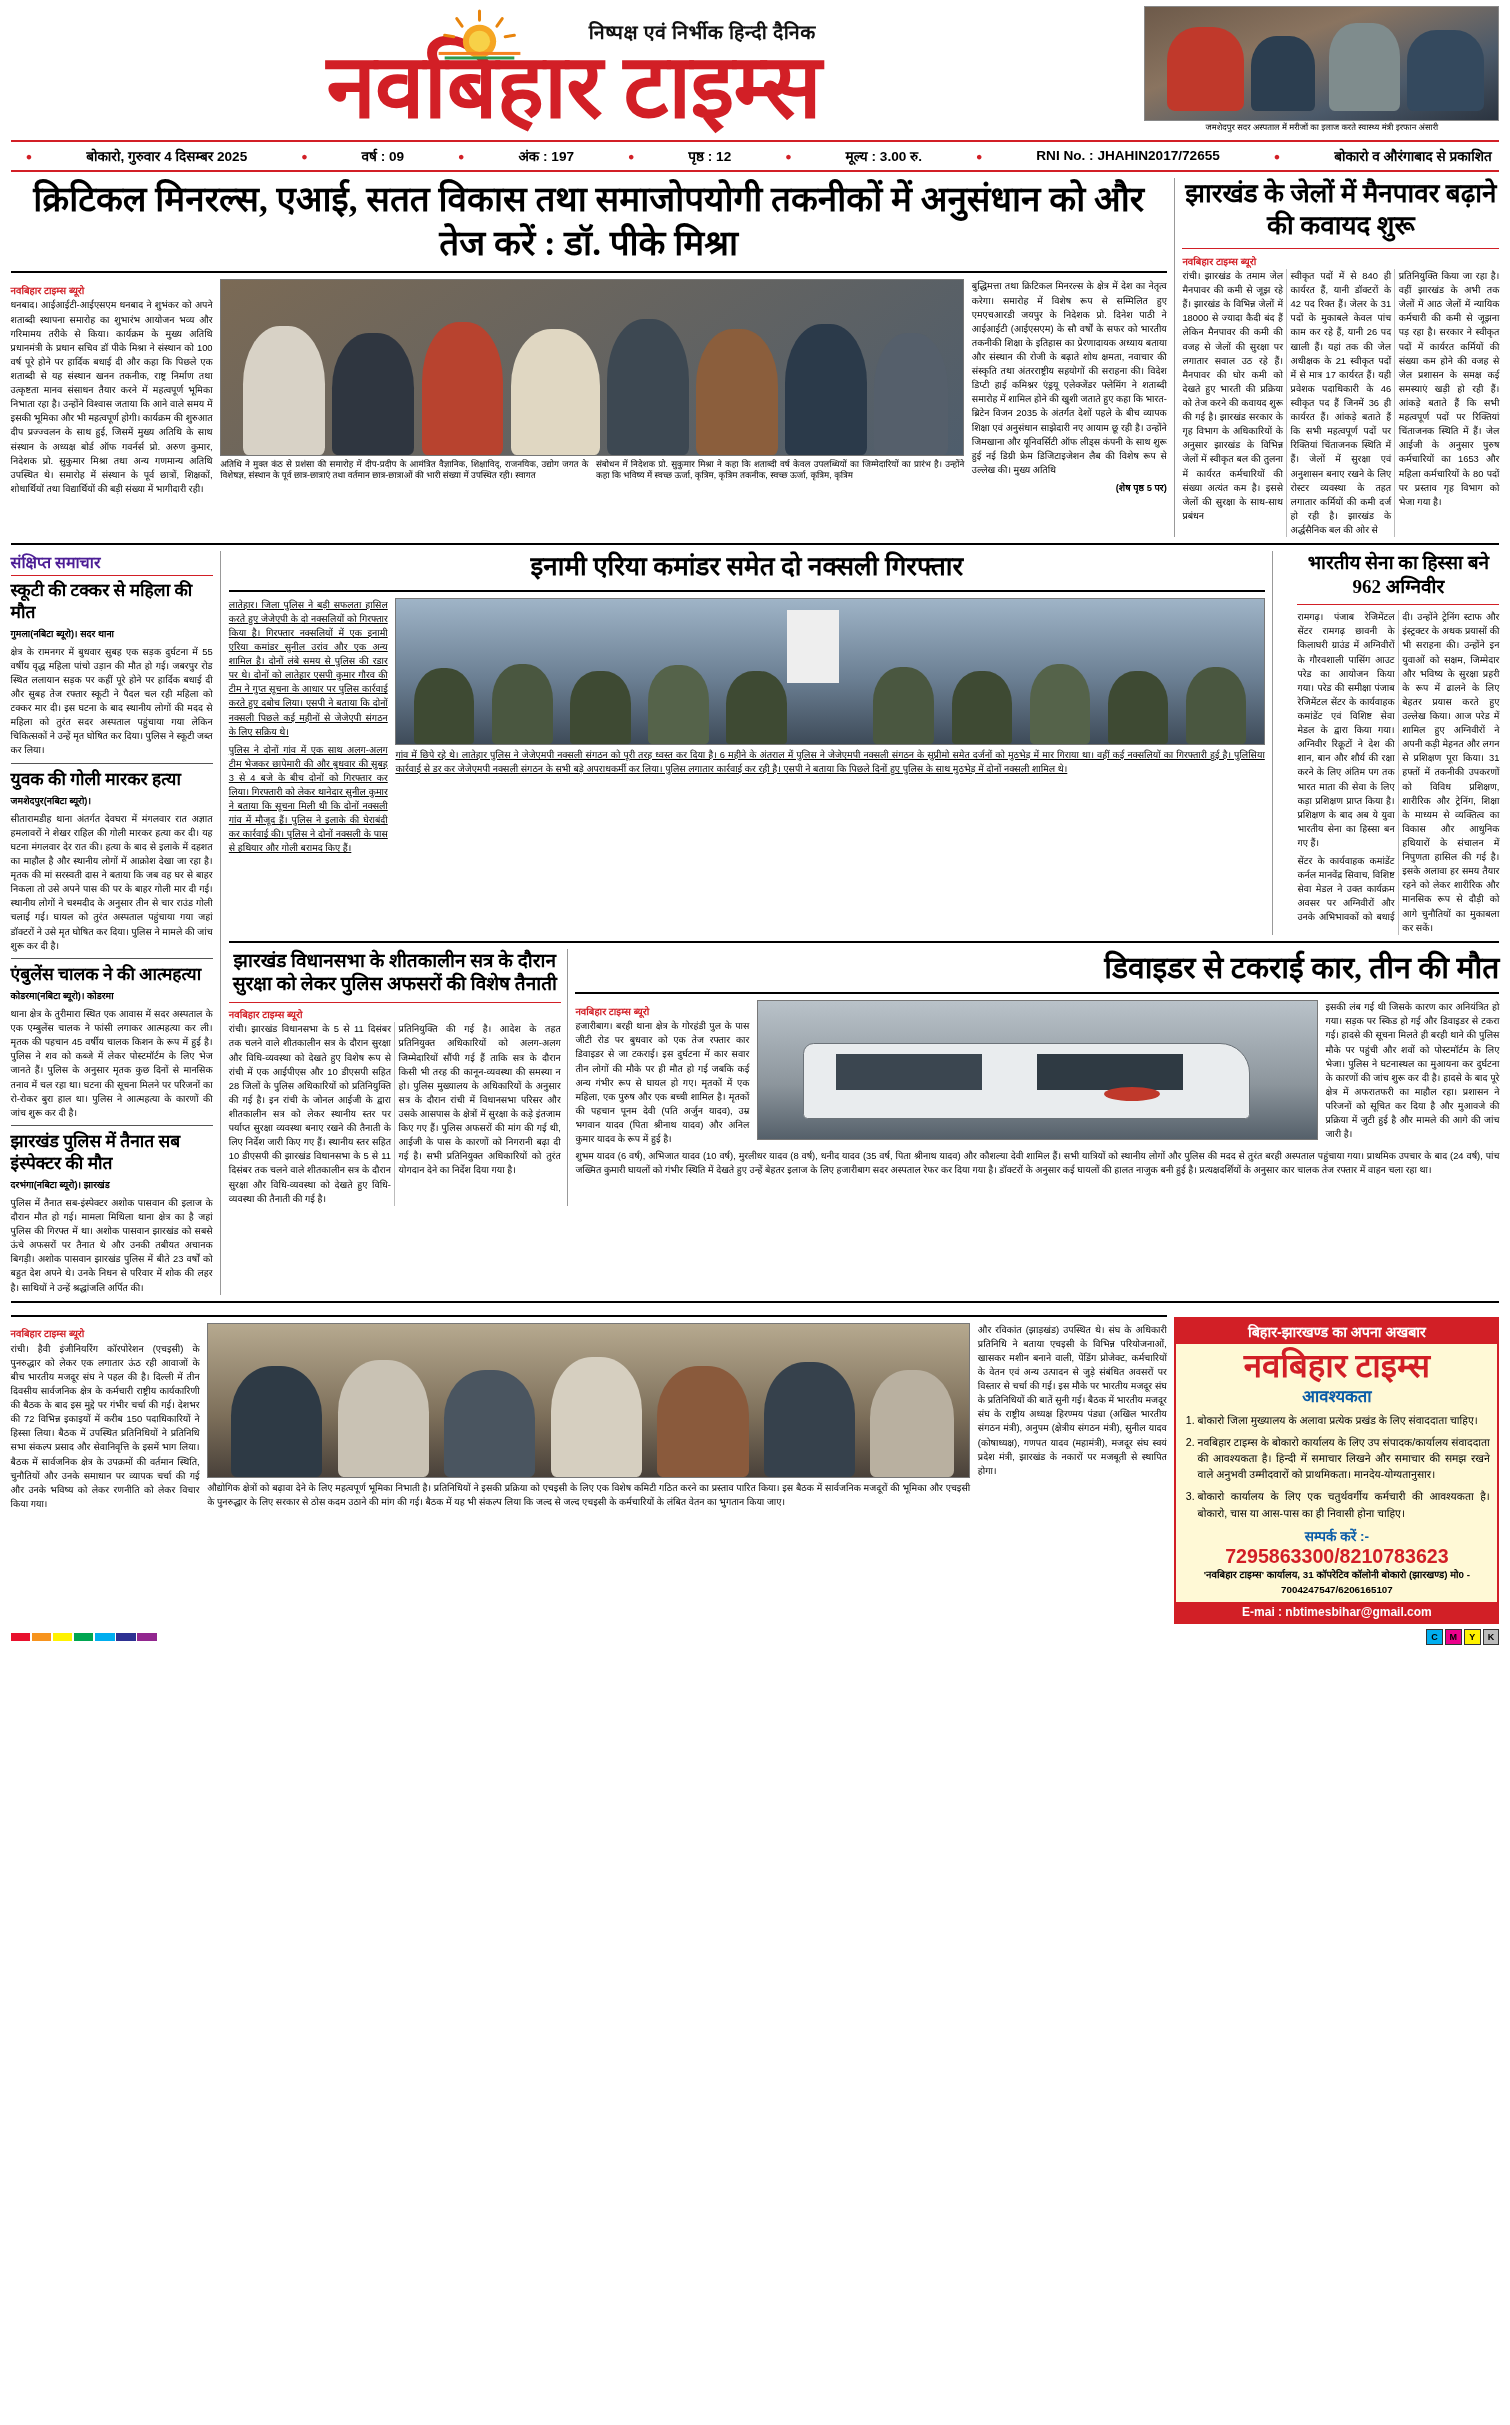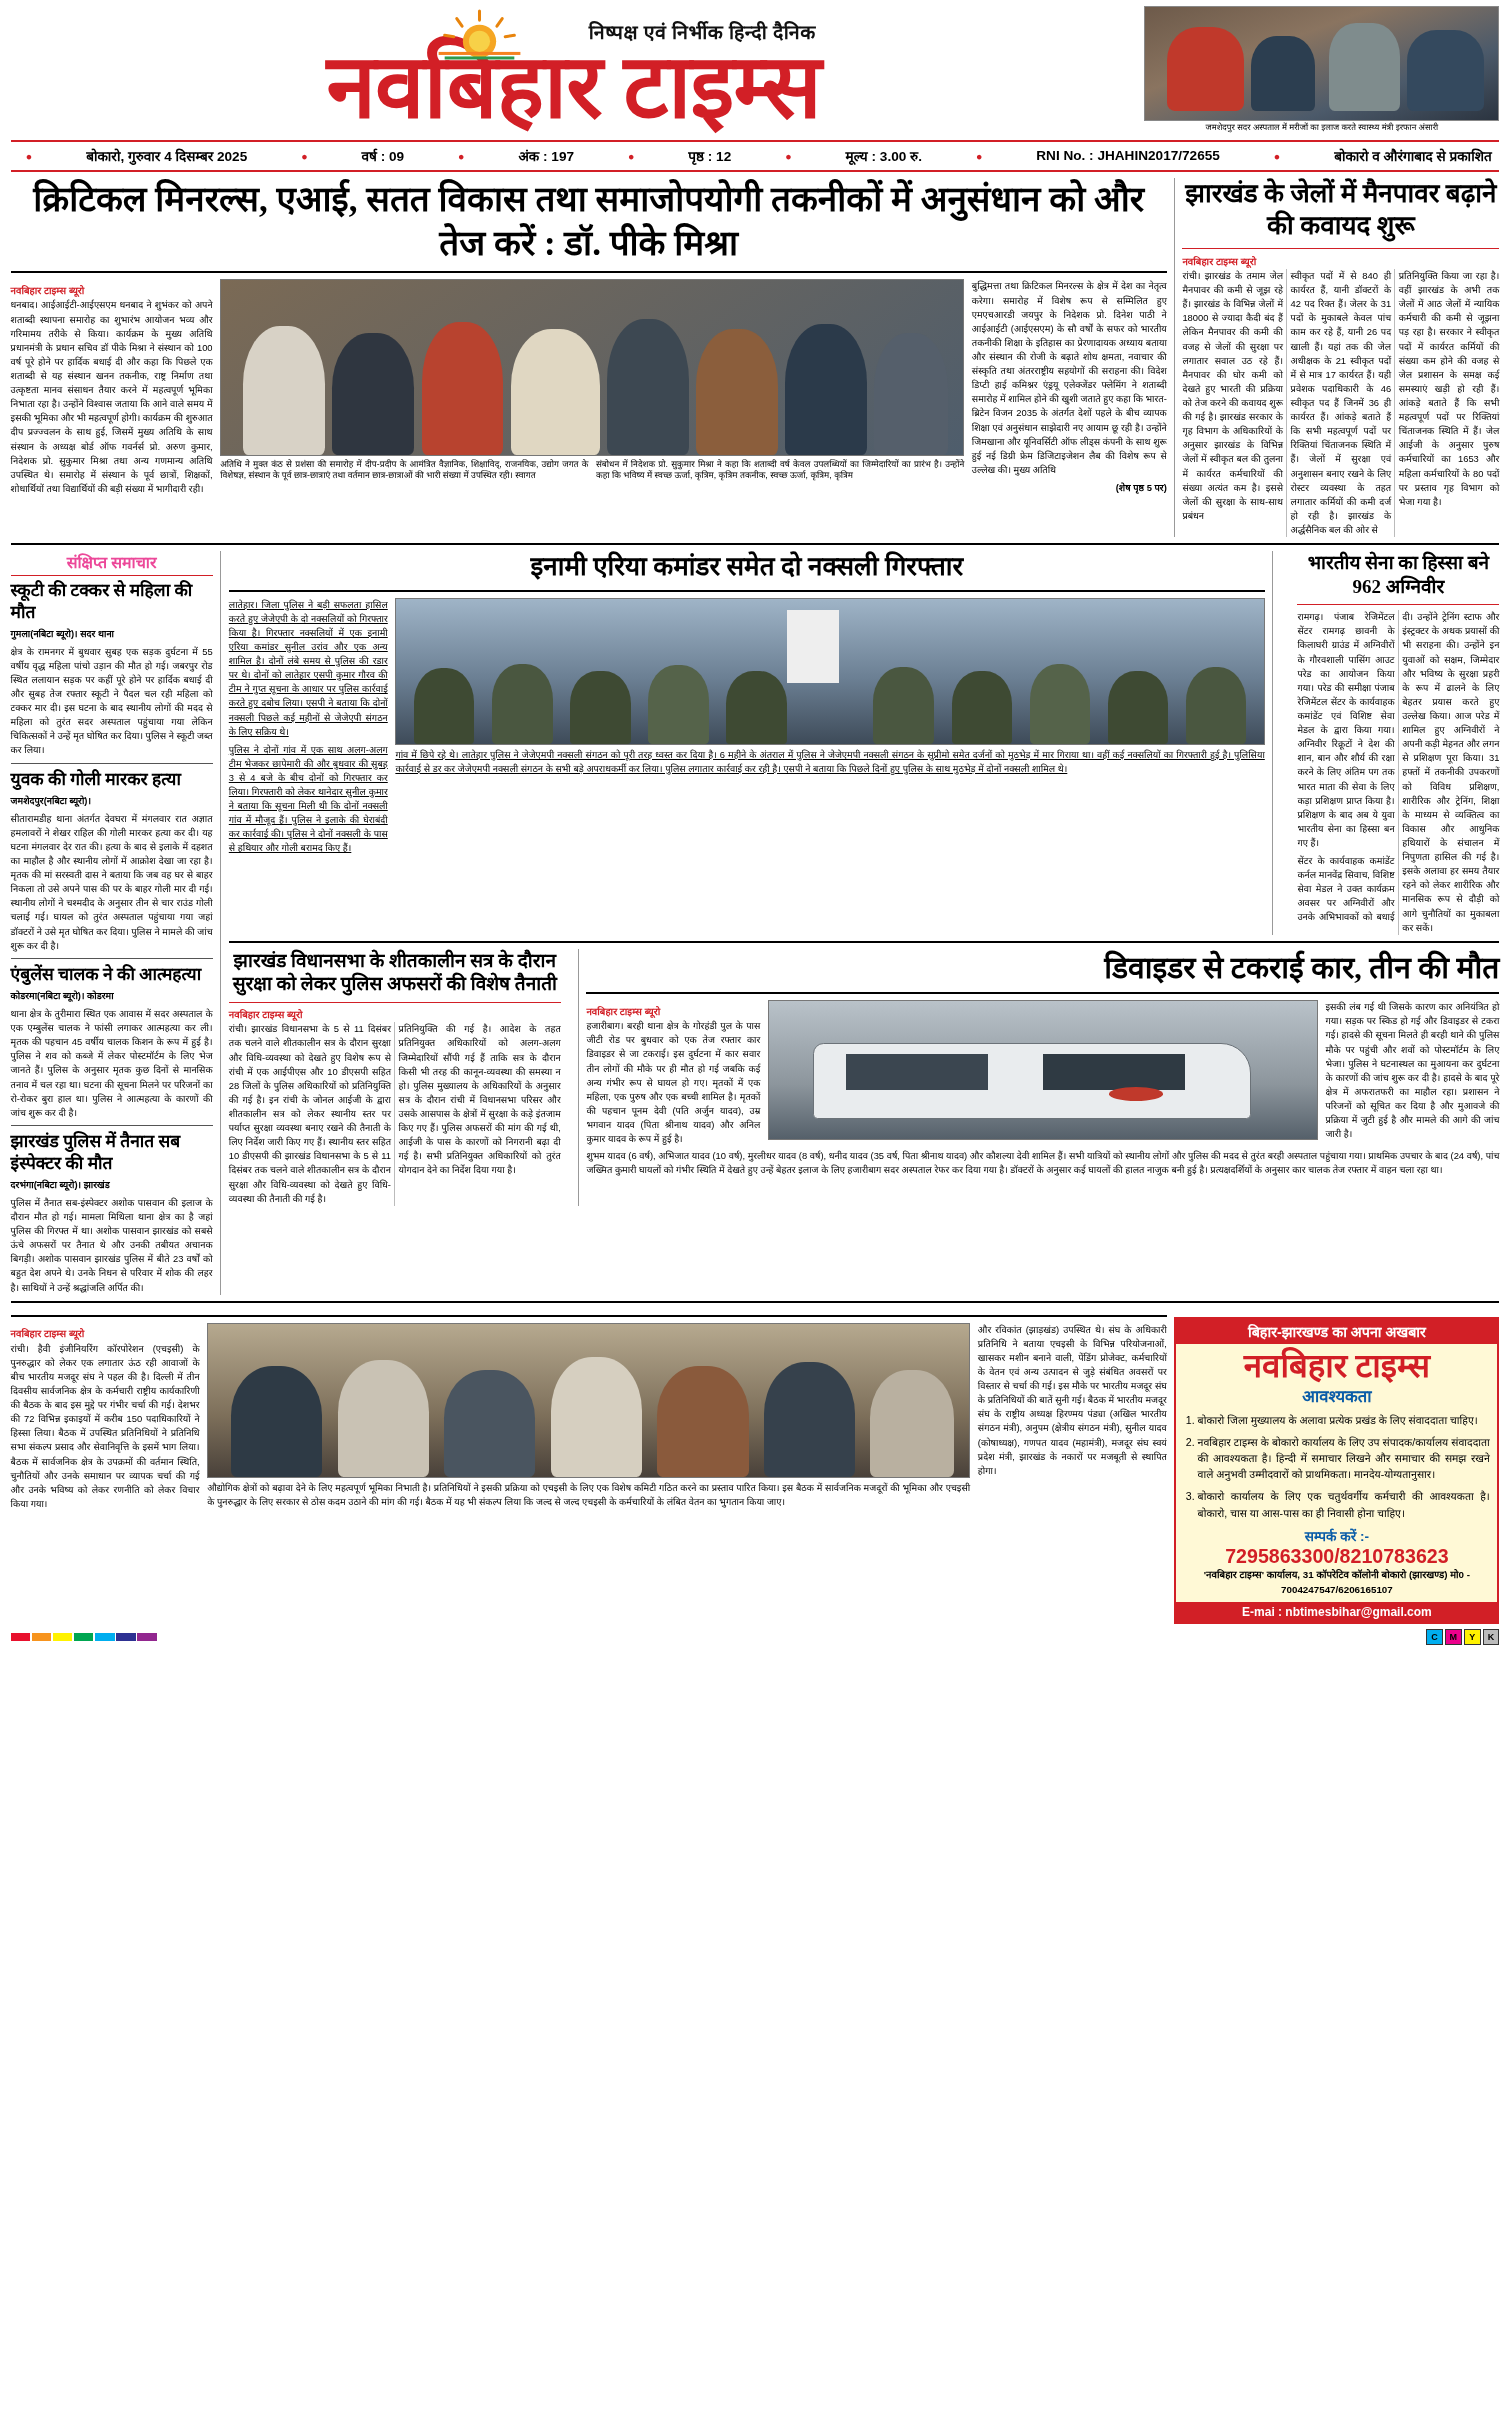--- a/index.html
+++ b/index.html
@@ -81,22 +81,22 @@
   .hr-red { border-top: 1.5px solid #d21f26; margin: 5.3px 0; }
   .hr-thick { border-top: 2.3px solid #000; margin: 6px 0; }
 
   .photo {
     border: 0.8px solid #777; position: relative; overflow:hidden;
     background: linear-gradient(145deg,#7b6a55,#4e5d6c);
   }
   .cap { font-size: 8.7px; line-height:1.35; text-align: justify; margin-top:2.3px; }
 
   .section-head {
-    background: #fff; color:#ec4899; font-weight:bold; font-size: 16px;
-    text-align:center; border-bottom: 1.5px solid #d21f26; padding-bottom:1.5px;
+    background: #fff; color:#4c1d95; font-weight:bold; font-size: 16px;
+    text-align:left; border-bottom: 1.5px solid #d21f26; padding-bottom:1.5px;
     font-family:"Liberation Serif", serif;
   }
   .minihead { font-size: 17.4px; font-weight:bold; line-height:1.25; font-family:"Liberation Serif", serif; margin: 4.5px 0 3px; }
 
   .twocol { column-count: 2; column-gap: 7.6px; column-rule: 0.8px solid #bbb; }
   .threecol { column-count: 3; column-gap: 7.6px; column-rule: 0.8px solid #bbb; }
 
   
   .ad {
     border: 2.3px solid #d21f26; background:#fff9d6; padding: 6px 7.6px; margin-top: 8px;
@@ -303,21 +303,21 @@
           <div class="hr-red"></div>
           <div class="twocol">
             <p class="body">रामगढ़। पंजाब रेजिमेंटल सेंटर रामगढ़ छावनी के किलाघरी ग्राउंड में अग्निवीरों के गौरवशाली पासिंग आउट परेड का आयोजन किया गया। परेड की समीक्षा पंजाब रेजिमेंटल सेंटर के कार्यवाहक कमांडेंट एवं विशिष्ट सेवा मेडल के द्वारा किया गया। अग्निवीर रिक्रूटों ने देश की शान, बान और शौर्य की रक्षा करने के लिए अंतिम पग तक भारत माता की सेवा के लिए कड़ा प्रशिक्षण प्राप्त किया है। प्रशिक्षण के बाद अब ये युवा भारतीय सेना का हिस्सा बन गए हैं।</p>
             <p class="body">सेंटर के कार्यवाहक कमांडेंट कर्नल मानवेंद्र सिवाच, विशिष्ट सेवा मेडल ने उक्त कार्यक्रम अवसर पर अग्निवीरों और उनके अभिभावकों को बधाई दी। उन्होंने ट्रेनिंग स्टाफ और इंस्ट्रक्टर के अथक प्रयासों की भी सराहना की। उन्होंने इन युवाओं को सक्षम, जिम्मेदार और भविष्य के सुरक्षा प्रहरी के रूप में ढालने के लिए बेहतर प्रयास करते हुए उल्लेख किया। आज परेड में शामिल हुए अग्निवीरों ने अपनी कड़ी मेहनत और लगन से प्रशिक्षण पूरा किया। 31 हफ्तों में तकनीकी उपकरणों को विविध प्रशिक्षण, शारीरिक और ट्रेनिंग, शिक्षा के माध्यम से व्यक्तित्व का विकास और आधुनिक हथियारों के संचालन में निपुणता हासिल की गई है। इसके अलावा हर समय तैयार रहने को लेकर शारीरिक और मानसिक रूप से दौड़ी को आगे चुनौतियों का मुकाबला कर सकें।</p>
           </div>
         </div>
       </div>
 
       <div class="hr-thick"></div>
 
-      <div style="display:flex; gap:17px;">
+      <div style="display:flex; gap:6px;">
         <div style="width:332px; flex:0 0 332px;">
           <h3 class="hl-sm">झारखंड विधानसभा के शीतकालीन सत्र के दौरान सुरक्षा को लेकर पुलिस अफसरों की विशेष तैनाती</h3>
           <div class="hr-red"></div>
           <div class="byline">नवबिहार टाइम्स ब्यूरो</div>
           <div class="twocol">
             <p class="body">रांची। झारखंड विधानसभा के 5 से 11 दिसंबर तक चलने वाले शीतकालीन सत्र के दौरान सुरक्षा और विधि-व्यवस्था को देखते हुए विशेष रूप से रांची में एक आईपीएस और 10 डीएसपी सहित 28 जिलों के पुलिस अधिकारियों को प्रतिनियुक्ति की गई है। इन रांची के जोनल आईजी के द्वारा शीतकालीन सत्र को लेकर स्थानीय स्तर पर पर्याप्त सुरक्षा व्यवस्था बनाए रखने की तैनाती के लिए निर्देश जारी किए गए हैं। स्थानीय स्तर सहित 10 डीएसपी की झारखंड विधानसभा के 5 से 11 दिसंबर तक चलने वाले शीतकालीन सत्र के दौरान सुरक्षा और विधि-व्यवस्था को देखते हुए विधि-व्यवस्था की तैनाती की गई है।</p>
             <p class="body">प्रतिनियुक्ति की गई है। आदेश के तहत प्रतिनियुक्त अधिकारियों को अलग-अलग जिम्मेदारियों सौंपी गई हैं ताकि सत्र के दौरान किसी भी तरह की कानून-व्यवस्था की समस्या न हो। पुलिस मुख्यालय के अधिकारियों के अनुसार सत्र के दौरान रांची में विधानसभा परिसर और उसके आसपास के क्षेत्रों में सुरक्षा के कड़े इंतजाम किए गए हैं। पुलिस अफसरों की मांग की गई थी, आईजी के पास के कारणों को निगरानी बढ़ा दी गई है। सभी प्रतिनियुक्त अधिकारियों को तुरंत योगदान देने का निर्देश दिया गया है।</p>
           </div>
         </div>
 

